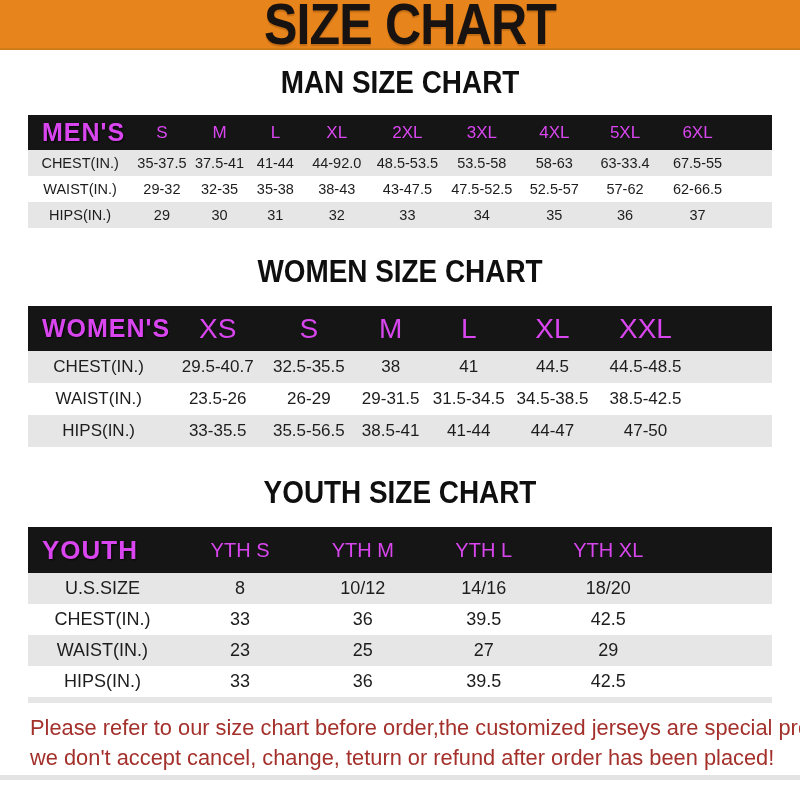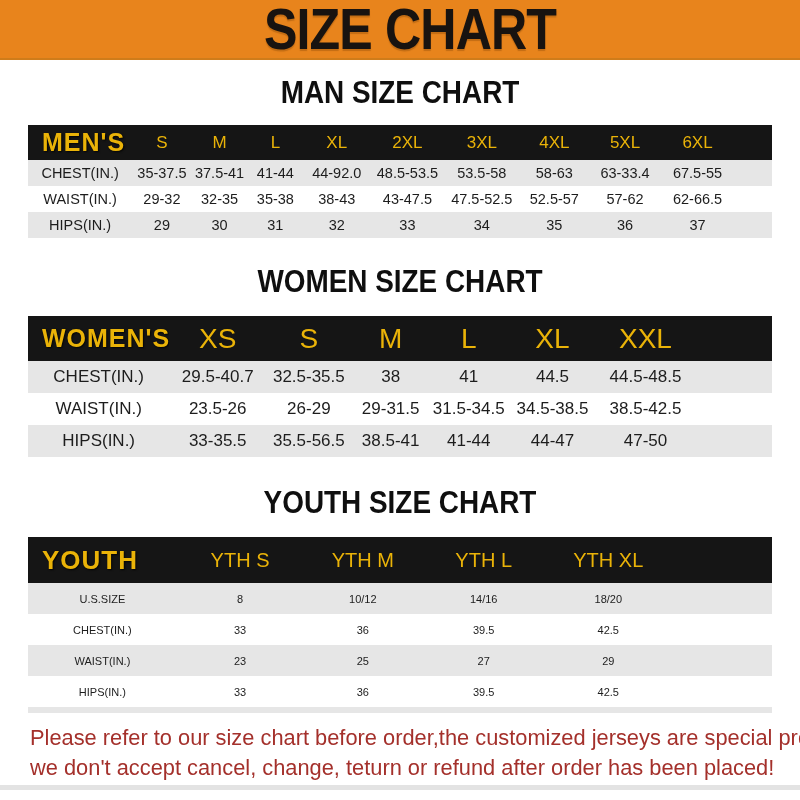--- a/index.html
+++ b/index.html
@@ -2,56 +2,56 @@
 <html><head>
 <meta charset="utf-8">
 <style>
   html,body{margin:0;padding:0;}
   body{
     width:800px;height:800px;overflow:hidden;background:#fff;
     font-family:"Liberation Sans",sans-serif;position:relative;
   }
   
   .banner{
-    height:60px;display:flex;align-items:center;justify-content:center;
+    height:50px;display:flex;align-items:center;justify-content:center;
     background:#E8841C;border-bottom:2px solid #cf7c1a;box-sizing:border-box;padding-left:20px;
   }
   .banner-title{
     font-size:57px;font-weight:800;color:#181310;white-space:nowrap;
     transform:scaleX(0.88);letter-spacing:-1px;
     text-shadow:0 2px 1px rgba(110,55,0,0.30);
   }
   
   .sec-title{
     margin:0;text-align:center;font-weight:800;font-size:31px;line-height:36px;
     color:#0f0f0f;transform:scaleX(0.9);letter-spacing:0;white-space:nowrap;
   }
   .mt-men{margin-top:15px;margin-bottom:14px;}
   .mt-women{margin-top:26px;margin-bottom:16px;}
   .mt-youth{margin-top:28px;margin-bottom:16px;}
   
   .tbl{width:744px;margin:0 auto;border-collapse:collapse;table-layout:fixed;}
   .tbl th,.tbl td{padding:0;text-align:center;overflow:hidden;white-space:nowrap;}
-  .tbl thead th{background:#151515;color:#eab308;font-weight:500;}
+  .tbl thead th{background:#151515;color:#d946ef;font-weight:500;}
   .tbl thead th.lbl{
     text-align:left;padding-left:14px;font-weight:800;letter-spacing:1px;
     text-shadow:1px 1px 2px rgba(0,0,0,0.8);
   }
   .tbl tbody tr:nth-child(odd){background:#e6e6e6;}
   .tbl tbody tr:nth-child(even){background:#fff;}
   .tbl tbody th,.tbl tbody td{color:#1d1d1d;font-weight:400;}
   .tbl-men   thead tr{height:35px;}  .tbl-men   thead th{font-size:17px;}
   .tbl-men   thead th.lbl{font-size:25px;}
   .tbl-men   tbody tr{height:26px;font-size:14.5px;}
   .tbl-women thead tr{height:45px;margin-top:24px;}  .tbl-women thead th{font-size:28px;}
   .tbl-women thead th.lbl{font-size:25px;}
   .tbl-women tbody tr{height:32px;font-size:17px;}
   .tbl-youth thead tr{height:46px;}  .tbl-youth thead th{font-size:20px;margin-left:25px;}
   .tbl-youth thead th.lbl{font-size:26px;}
-  .tbl-youth tbody tr{height:31px;font-size:11px;}
+  .tbl-youth tbody tr{height:31px;font-size:18px;}
   .youth-strip{width:744px;height:6px;background:#e6e6e6;margin:0 auto;}
   
   .note{
     margin:10px 0 0 30px;font-size:22.5px;line-height:30px;font-weight:500;
     transform:scaleX(0.97);transform-origin:left center;white-space:nowrap;
   }
   .note p{margin:0;}
   .bottom-strip{height:5px;background:#e3e3e3;margin-top:2px;}
 </style>
 </head>

